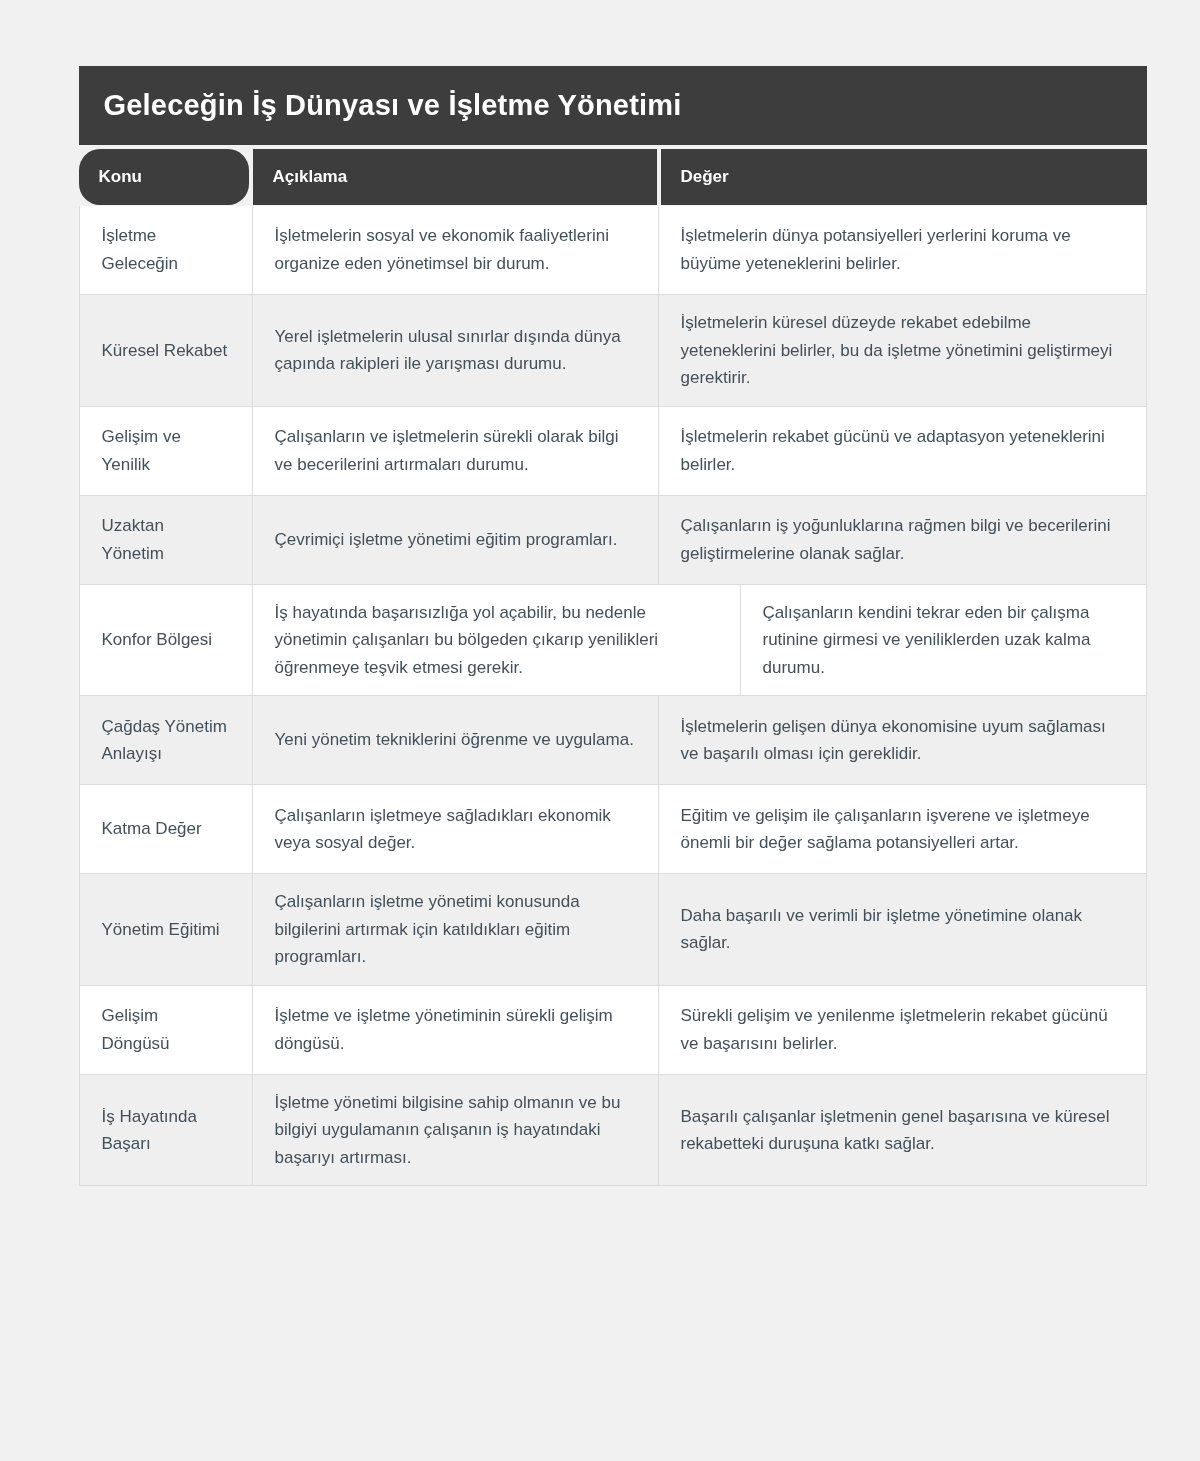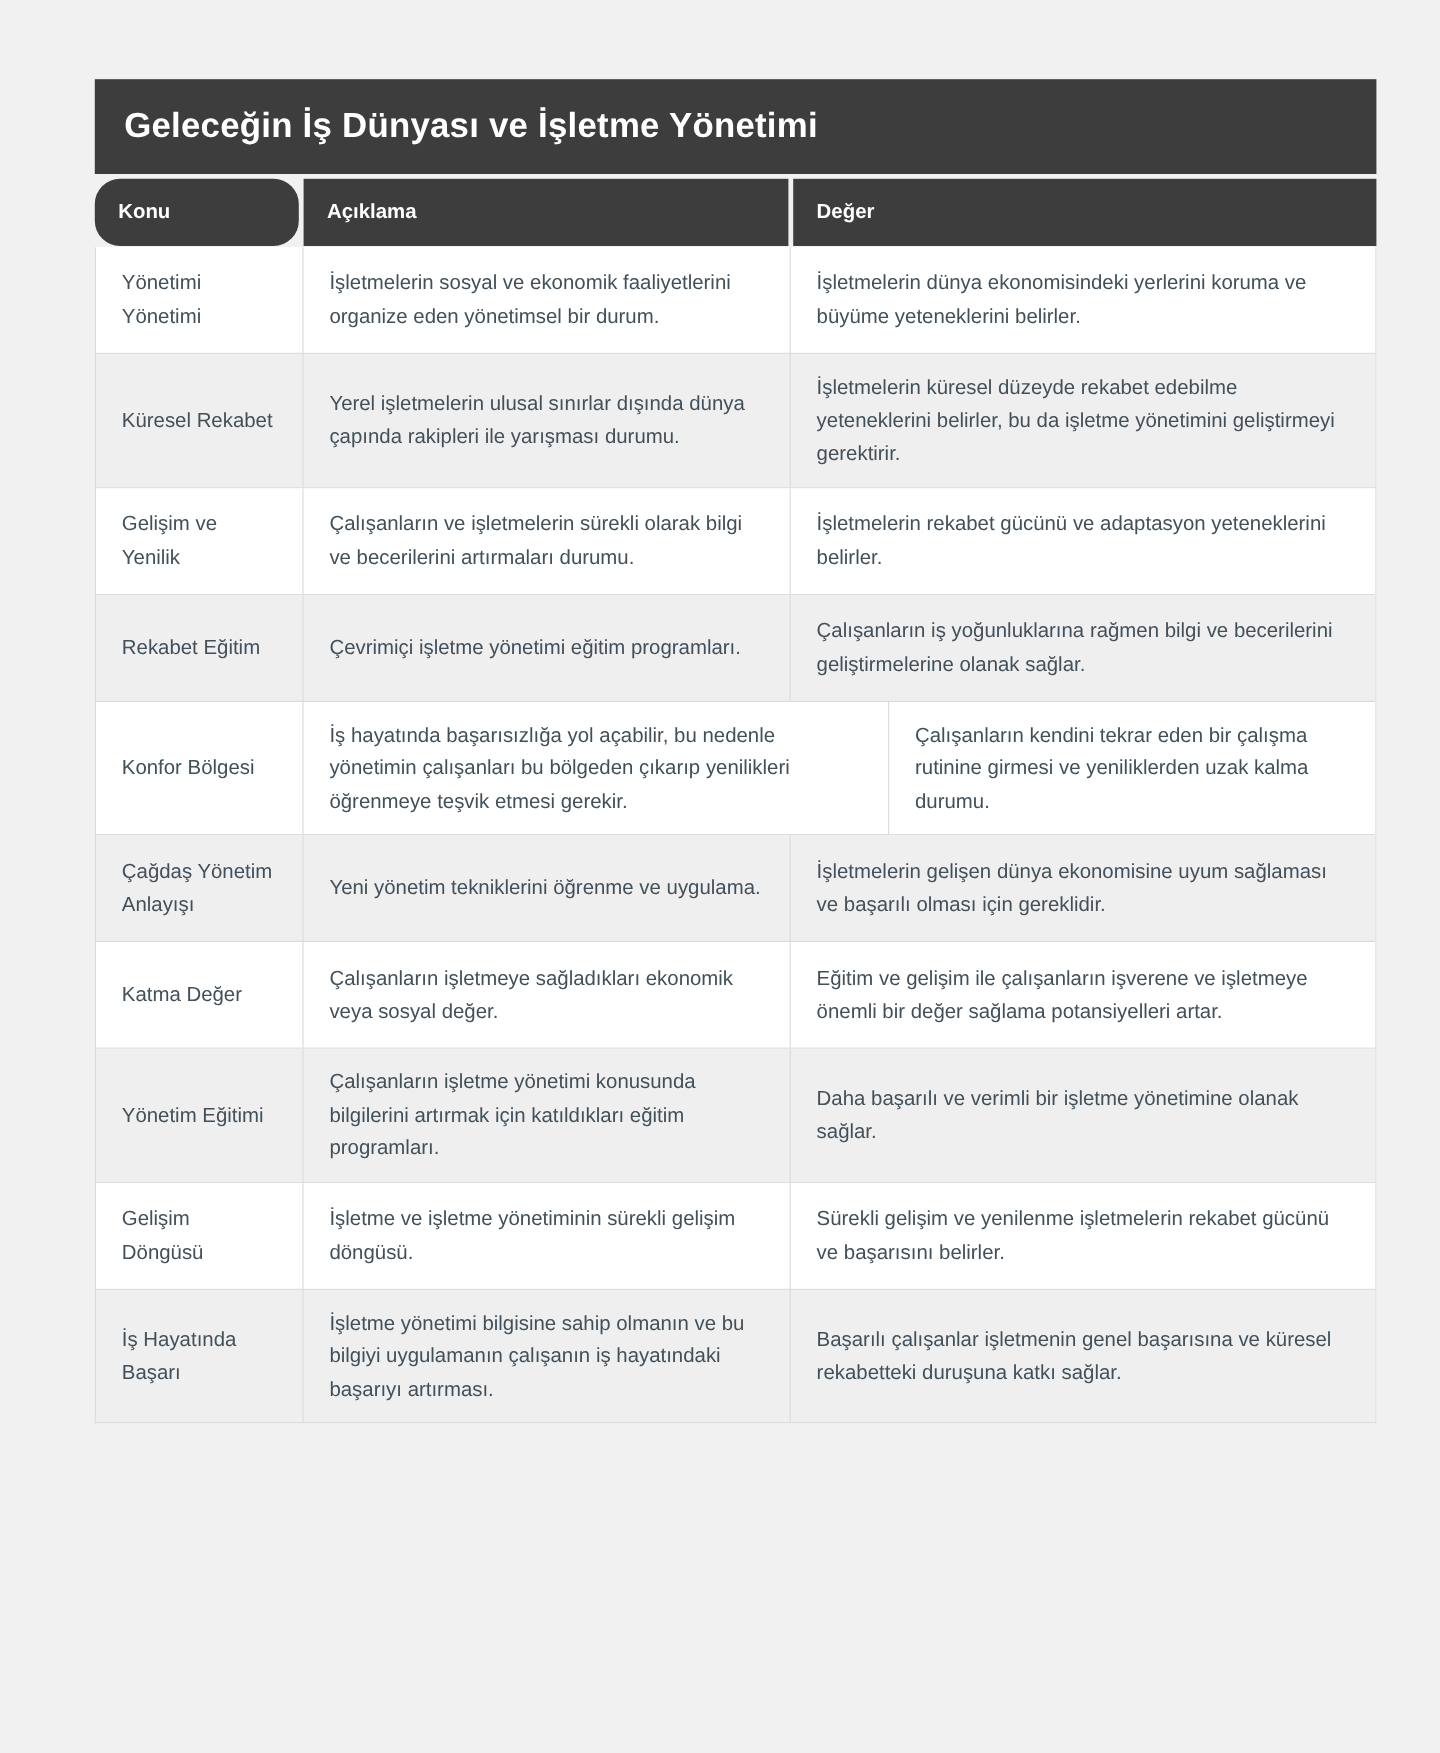--- a/index.html
+++ b/index.html
@@ -95,26 +95,26 @@
     <div class="title-bar">Geleceğin İş Dünyası ve İşletme Yönetimi</div>
 
     <div class="head-row">
       <div class="head-cell c-konu">Konu</div>
       <div class="head-cell c-aciklama">Açıklama</div>
       <div class="head-cell c-onemi">Değer</div>
     </div>
 
     <div class="tbody">
         <div class="trow">
-          <div class="cell c-konu"><span>Yönetimi Yönetimi</span></div>
+          <div class="cell c-konu"><span>İşletme Geleceğin</span></div>
           <div class="cell c-aciklama">
             <span>İşletmelerin sosyal ve ekonomik faaliyetlerini organize eden yönetimsel bir durum.</span>
           </div>
           <div class="cell c-onemi">
-            <span>İşletmelerin dünya ekonomisindeki yerlerini koruma ve büyüme yeteneklerini belirler.</span>
+            <span>İşletmelerin dünya potansiyelleri yerlerini koruma ve büyüme yeteneklerini belirler.</span>
           </div>
         </div>
         <div class="trow alt">
           <div class="cell c-konu"><span>Küresel Rekabet</span></div>
           <div class="cell c-aciklama">
             <span>Yerel işletmelerin ulusal sınırlar dışında dünya çapında rakipleri ile yarışması durumu.</span>
           </div>
           <div class="cell c-onemi">
             <span>İşletmelerin küresel düzeyde rekabet edebilme yeteneklerini belirler, bu da işletme yönetimini geliştirmeyi gerektirir.</span>
           </div>
@@ -122,21 +122,21 @@
         <div class="trow">
           <div class="cell c-konu"><span>Gelişim ve Yenilik</span></div>
           <div class="cell c-aciklama">
             <span>Çalışanların ve işletmelerin sürekli olarak bilgi ve becerilerini artırmaları durumu.</span>
           </div>
           <div class="cell c-onemi">
             <span>İşletmelerin rekabet gücünü ve adaptasyon yeteneklerini belirler.</span>
           </div>
         </div>
         <div class="trow alt">
-          <div class="cell c-konu"><span>Rekabet Eğitim</span></div>
+          <div class="cell c-konu"><span>Uzaktan Yönetim</span></div>
           <div class="cell c-aciklama">
             <span>Çevrimiçi işletme yönetimi eğitim programları.</span>
           </div>
           <div class="cell c-onemi">
             <span>Çalışanların iş yoğunluklarına rağmen bilgi ve becerilerini geliştirmelerine olanak sağlar.</span>
           </div>
         </div>
         <div class="trow">
           <div class="cell c-konu"><span>Konfor Bölgesi</span></div>
           <div class="cell c-onemi">

